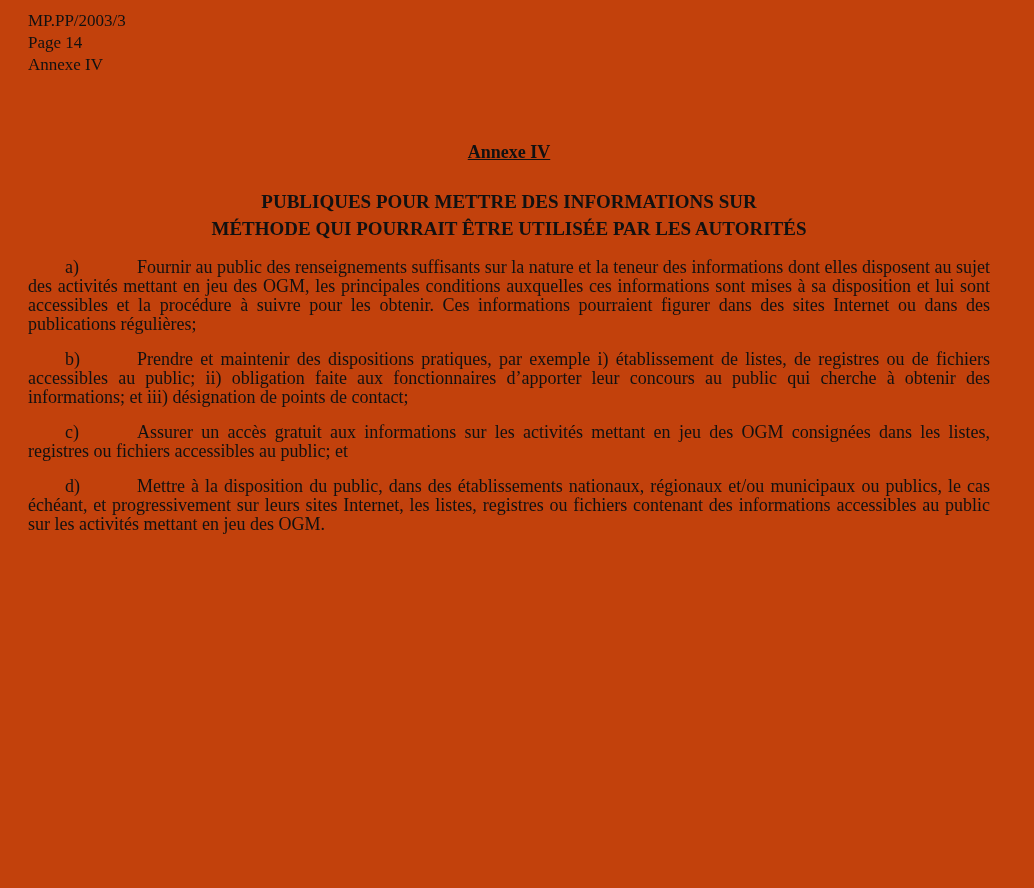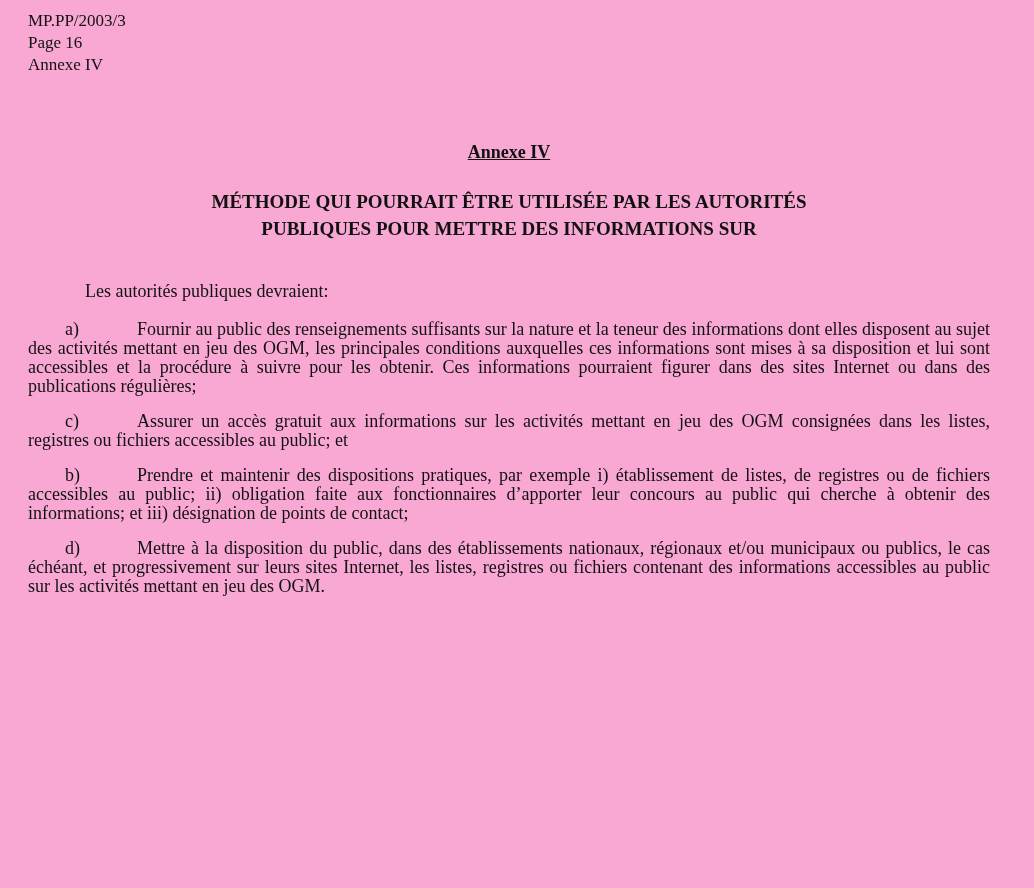--- a/index.html
+++ b/index.html
@@ -12,21 +12,21 @@
     height: 888px;
     overflow: hidden;
     font-family: "Liberation Serif", "DejaVu Serif", serif;
     color: #111111;
   }
   .page {
     box-sizing: border-box;
     width: 1034px;
     height: 888px;
     padding: 10px 44px 0 28px;
-    background: #f9a8d4;
+    background: #c2410c;
   }
   .doc-header {
     font-size: 17px;
     line-height: 22px;
   }
   .annex-heading {
     margin-top: 64px;
     text-align: center;
     font-size: 18px;
     font-weight: bold;
@@ -59,42 +59,41 @@
     text-indent: 0;
   }
 </style>
 </head>
 <body>
 
 <div class="page">
 
   <div class="doc-header">
     <div>MP.PP/2003/3</div>
-    <div>Page 16</div>
+    <div>Page 14</div>
     <div>Annexe IV</div>
   </div>
 
   <div class="annex-heading">Annexe IV</div>
 
   <div class="doc-title">
+    <div>PUBLIQUES POUR METTRE DES INFORMATIONS SUR</div>
     <div>MÉTHODE QUI POURRAIT ÊTRE UTILISÉE PAR LES AUTORITÉS</div>
-    <div>PUBLIQUES POUR METTRE DES INFORMATIONS SUR</div>
   </div>
 
-  <div class="intro">Les autorités publiques devraient:</div>
 
   <div class="para">
     <span class="plabel">a)</span><span>Fournir au public des renseignements suffisants sur la nature et la teneur des informations dont elles disposent au sujet des activités mettant en jeu des OGM, les principales conditions auxquelles ces informations sont mises à sa disposition et lui sont accessibles et la procédure à suivre pour les obtenir. Ces informations pourraient figurer dans des sites Internet ou dans des publications régulières;</span>
   </div>
 
   <div class="para">
-    <span class="plabel">c)</span><span>Assurer un accès gratuit aux informations sur les activités mettant en jeu des OGM consignées dans les listes, registres ou fichiers accessibles au public; et</span>
+    <span class="plabel">b)</span><span>Prendre et maintenir des dispositions pratiques, par exemple i) établissement de listes, de registres ou de fichiers accessibles au public; ii) obligation faite aux fonctionnaires d’apporter leur concours au public qui cherche à obtenir des informations; et iii) désignation de points de contact;</span>
   </div>
 
   <div class="para">
-    <span class="plabel">b)</span><span>Prendre et maintenir des dispositions pratiques, par exemple i) établissement de listes, de registres ou de fichiers accessibles au public; ii) obligation faite aux fonctionnaires d’apporter leur concours au public qui cherche à obtenir des informations; et iii) désignation de points de contact;</span>
+    <span class="plabel">c)</span><span>Assurer un accès gratuit aux informations sur les activités mettant en jeu des OGM consignées dans les listes, registres ou fichiers accessibles au public; et</span>
   </div>
 
   <div class="para">
     <span class="plabel">d)</span><span>Mettre à la disposition du public, dans des établissements nationaux, régionaux et/ou municipaux ou publics, le cas échéant, et progressivement sur leurs sites Internet, les listes, registres ou fichiers contenant des informations accessibles au public sur les activités mettant en jeu des OGM.</span>
   </div>
 
 </div>
 
 </body></html>

